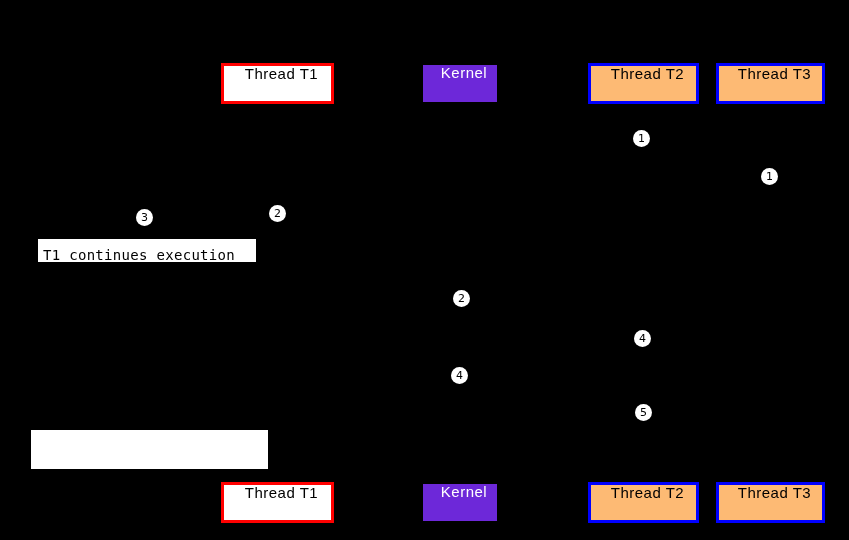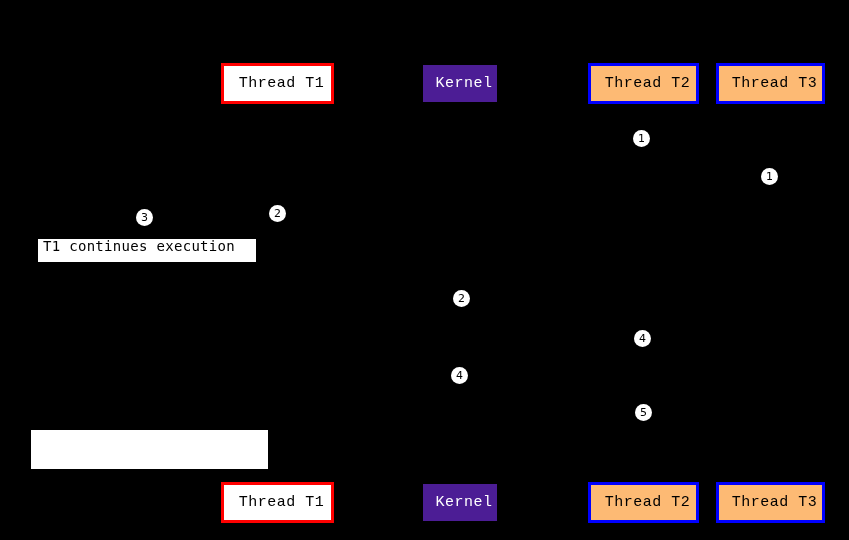--- a/index.html
+++ b/index.html
@@ -22,41 +22,41 @@
     position: absolute;
     width: 1px;
     background: #000000;
   }
 
   
   .participant {
     position: absolute;
     box-sizing: border-box;
     display: flex;
-    align-items: center;
+    align-items: flex-start;
     justify-content: center;
-    font-family: Liberation Mono, monospace;
+    font-family: Liberation Sans, sans-serif;
     font-size: 15px;
     letter-spacing: 0.5px;
     white-space: nowrap;
     line-height: 1;
     padding-left: 8px;
   }
   .participant.style-red {
     background: #ffffff;
     border: 3px solid #ff0000;
     color: #000000;
   }
   .participant.style-blue-outline {
     background: #fdba74;
     border: 3px solid #0000ff;
     color: #000000;
   }
   .participant.style-blue-fill {
-    background: #4c1d95;
+    background: #6d28d9;
     border: 0 solid #0000ff;
     color: #ffffff;
   }
 
   
   .badge {
     position: absolute;
     width: 17px;
     height: 17px;
     border-radius: 50%;
@@ -72,21 +72,21 @@
   }
 
   
   .note {
     position: absolute;
     box-sizing: border-box;
     background: #ffffff;
     color: #000000;
     border: 1px solid #000000;
     display: flex;
-    align-items: flex-start;
+    align-items: flex-end;
     font-family: "DejaVu Sans Mono", "Liberation Mono", monospace;
     font-size: 14px;
     letter-spacing: 0.3px;
     white-space: nowrap;
     padding-left: 5px;
     line-height: 1;
   }
   .note.blank {
     border: 0;
     padding: 0;

